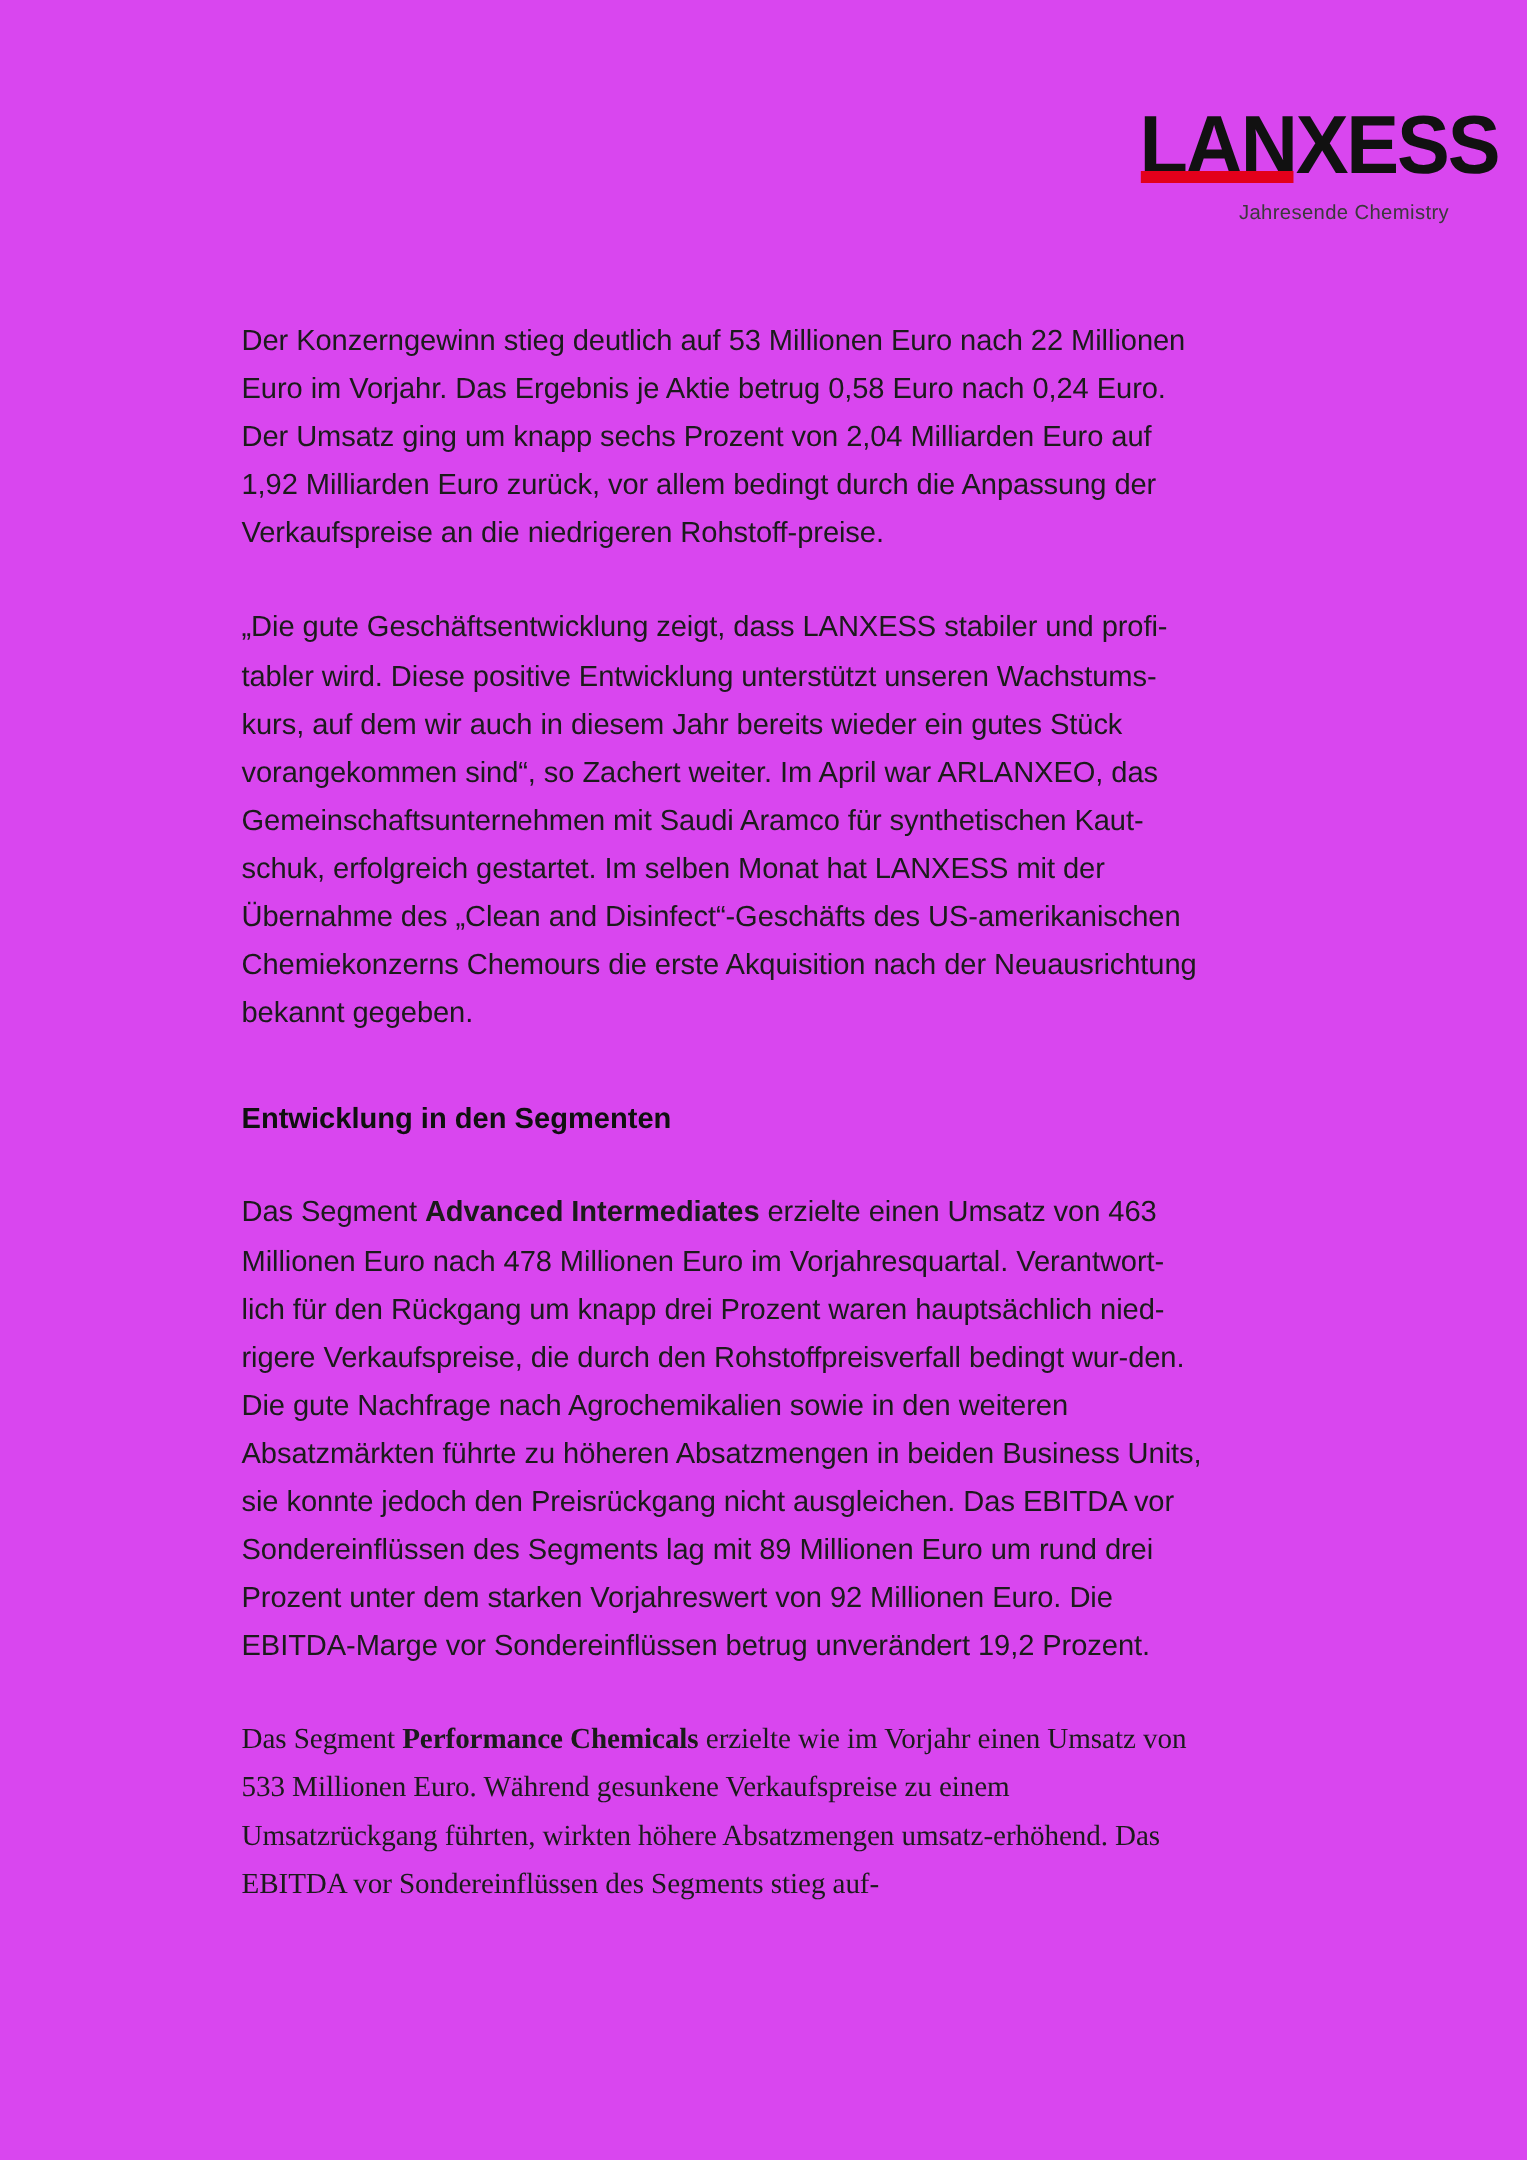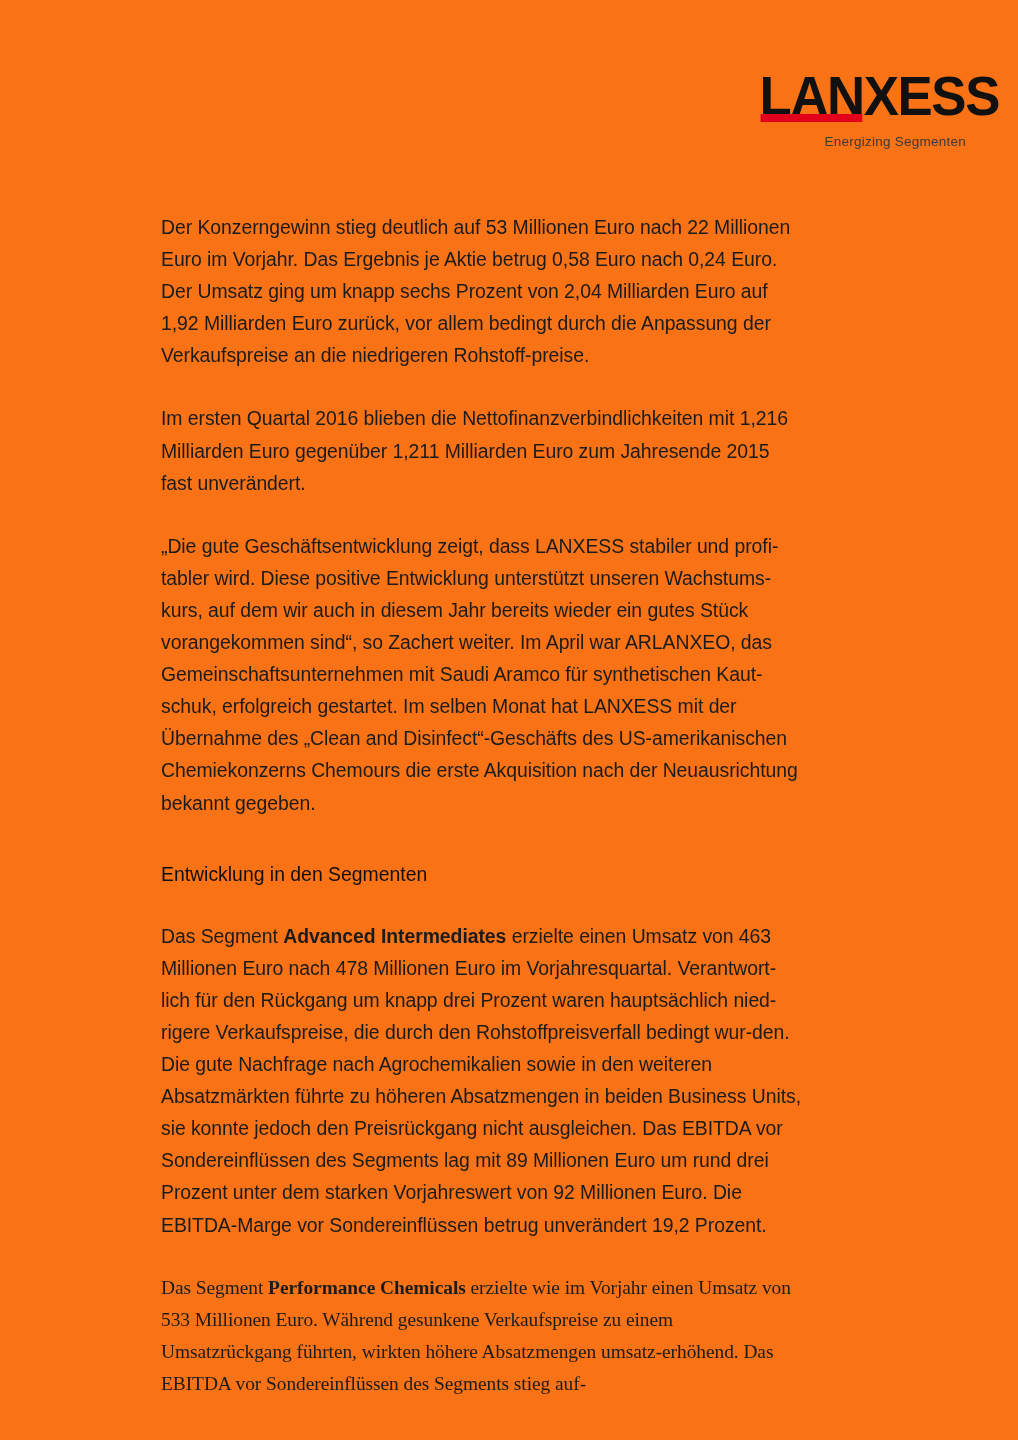--- a/index.html
+++ b/index.html
@@ -13,21 +13,21 @@
     position: relative;
     font-family: "Liberation Sans", sans-serif;
     color: #1a1a1a;
     overflow: hidden;
   }
 
   
   #page {
     position: absolute;
     inset: 0;
-    background: #f97316;
+    background: #d946ef;
   }
 
   
   #logo-block {
     position: absolute;
     top: 68px;
     right: 52px;
     width: 215px;
     text-align: right;
   }
@@ -78,21 +78,21 @@
     font-size: 19.4px;
     line-height: 32.1px;
     margin: 0 0 31px 0;
     color: #1b1b1b;
     letter-spacing: -0.05px;
   }
   .body-par.tight { margin-bottom: 0; font-family: Liberation Serif, serif; }
   .section-head {
     font-size: 19.4px;
     line-height: 32.1px;
-    font-weight: normal;
+    font-weight: bold;
     margin: 0 0 30px 0;
     color: #101010;
   }
   .strong { font-weight: bold; text-align: center; }
 
   
   .head-gap { height: 8px; }
 
   
   #sidebar {
@@ -111,28 +111,27 @@
   .sb-gap { height: 22px; }
   .sb-gap-sm { height: 20px; }
 </style>
 </head>
 <body>
 
 <div id="page">
 
   <div id="logo-block">
     <span class="logo-wordmark"><span class="lan-part"><span>LAN</span><span class="logo-underbar"></span></span><span>XESS</span></span>
-    <span class="logo-tagline">Energizing Segmenten</span>
+    <span class="logo-tagline">Jahresende Chemistry</span>
   </div>
 
   <div id="main-column">
 
     <p class="body-par">Der Konzerngewinn stieg deutlich auf 53 Millionen Euro nach 22 Millionen Euro im Vorjahr. Das Ergebnis je Aktie betrug 0,58 Euro nach 0,24 Euro. Der Umsatz ging um knapp sechs Prozent von 2,04 Milliarden Euro auf 1,92 Milliarden Euro zurück, vor allem bedingt durch die Anpassung der Verkaufspreise an die niedrigeren Rohstoff-preise.</p>
 
-    <p class="body-par">Im ersten Quartal 2016 blieben die Nettofinanzverbindlichkeiten mit 1,216 Milliarden Euro gegenüber 1,211 Milliarden Euro zum Jahresende 2015 fast unverändert.</p>
 
     <p class="body-par">„Die gute Geschäftsentwicklung zeigt, dass LANXESS stabiler und profi-tabler wird. Diese positive Entwicklung unterstützt unseren Wachstums-kurs, auf dem wir auch in diesem Jahr bereits wieder ein gutes Stück vorangekommen sind“, so Zachert weiter. Im April war ARLANXEO, das Gemeinschaftsunternehmen mit Saudi Aramco für synthetischen Kaut-schuk, erfolgreich gestartet. Im selben Monat hat LANXESS mit der Übernahme des „Clean and Disinfect“-Geschäfts des US-amerikanischen Chemiekonzerns Chemours die erste Akquisition nach der Neuausrichtung bekannt gegeben.</p>
 
     <div class="head-gap"></div>
 
     <h2 class="section-head">Entwicklung in den Segmenten</h2>
 
     <p class="body-par"><span>Das Segment </span><span class="strong">Advanced Intermediates</span><span> erzielte einen Umsatz von 463 Millionen Euro nach 478 Millionen Euro im Vorjahresquartal. Verantwort-lich für den Rückgang um knapp drei Prozent waren hauptsächlich nied-rigere Verkaufspreise, die durch den Rohstoffpreisverfall bedingt wur-den. Die gute Nachfrage nach Agrochemikalien sowie in den weiteren Absatzmärkten führte zu höheren Absatzmengen in beiden Business Units, sie konnte jedoch den Preisrückgang nicht ausgleichen. Das EBITDA vor Sondereinflüssen des Segments lag mit 89 Millionen Euro um rund drei Prozent unter dem starken Vorjahreswert von 92 Millionen Euro. Die EBITDA-Marge vor Sondereinflüssen betrug unverändert 19,2 Prozent.</span></p>
 
     <p class="body-par tight"><span>Das Segment </span><span class="strong">Performance Chemicals</span><span> erzielte wie im Vorjahr einen Umsatz von 533 Millionen Euro. Während gesunkene Verkaufspreise zu einem Umsatzrückgang führten, wirkten höhere Absatzmengen umsatz-erhöhend. Das EBITDA vor Sondereinflüssen des Segments stieg auf-</span></p>

